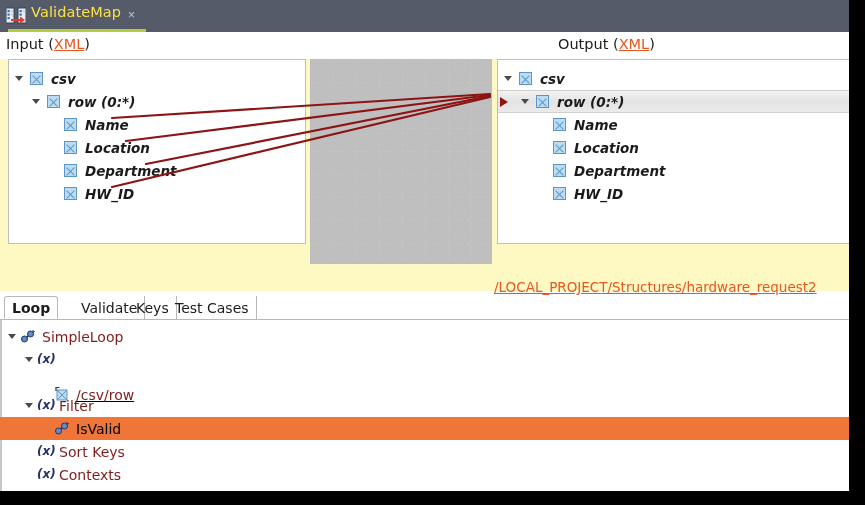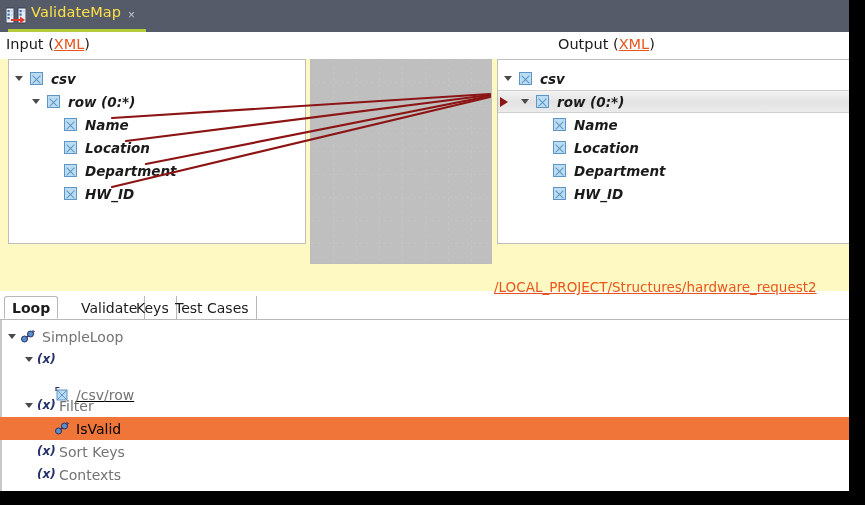--- a/index.html
+++ b/index.html
@@ -289,21 +289,21 @@
     width: 849px;
     height: 23px;
     display: flex;
     align-items: center;
     box-sizing: border-box;
   }
   .btree-row.selected { background: #ef7538; }
   .btree-row.selected .btree-label { color: #000000; }
   .btree-label {
     font-size: 14px;
-    color: #737373;
+    color: #7f1d1d;
     margin-left: 6px;
     white-space: nowrap;
   }
   .btwisty {
     width: 9px; height: 9px;
     flex: 0 0 auto;
     position: relative;
   }
   .btwisty::before {
     content: "";

